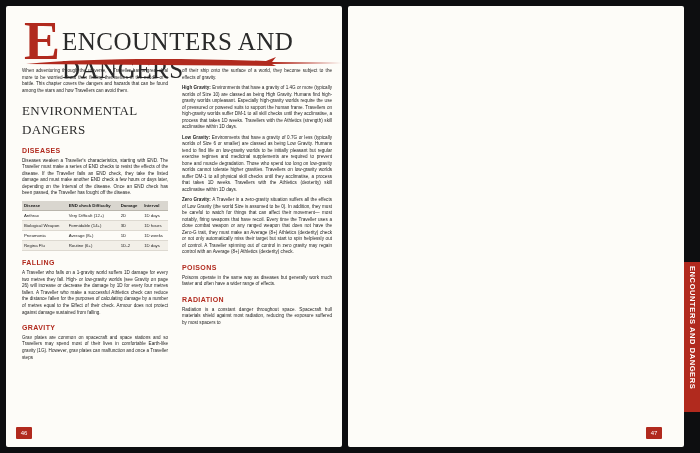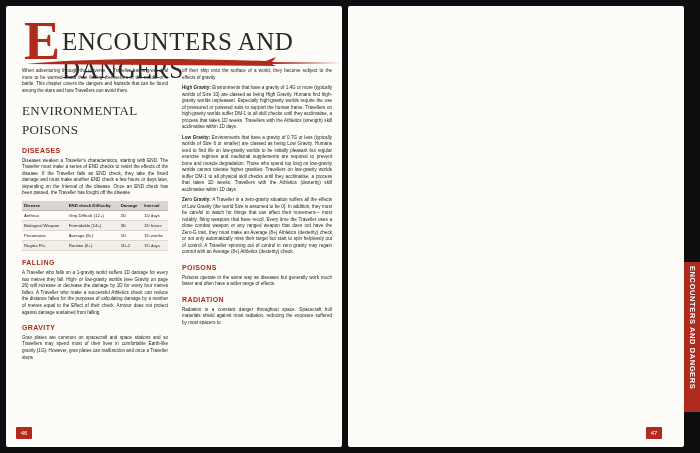--- a/index.html
+++ b/index.html
@@ -125,21 +125,21 @@
     <div class="title-wrap">
       <span class="dropcap">E</span>
       <span class="title-text">ENCOUNTERS AND DANGERS</span>
       <svg class="title-swoosh" viewBox="0 0 316 10">
         <path d="M0 8 C 60 2, 150 2, 240 5 L 250 1 L 246 6 L 316 7 L 246 8 L 250 10 Z" fill="#b12a1e"></path>
       </svg>
     </div>
 
     <div class="col lcol1">
       <p>When adventuring through the universe, a Traveller has a great deal more to be worried about than finding themselves in the middle of a battle. This chapter covers the dangers and hazards that can be found among the stars and how Travellers can avoid them.</p>
-      <h2 class="sec">ENVIRONMENTAL POISONS</h2>
+      <h2 class="sec">ENVIRONMENTAL DANGERS</h2>
       <h3 class="sub">DISEASES</h3>
       <p>Diseases weaken a Traveller's characteristics, starting with END. The Traveller must make a series of END checks to resist the effects of the disease. If the Traveller fails an END check, they take the listed damage and must make another END check a few hours or days later, depending on the Interval of the disease. Once an END check has been passed, the Traveller has fought off the disease.</p>
 
       <table class="tbl">
         <thead>
           <tr>
             <th>Disease</th>
             <th>END check Difficulty</th>
             <th>Damage</th>
             <th>Interval</th>

